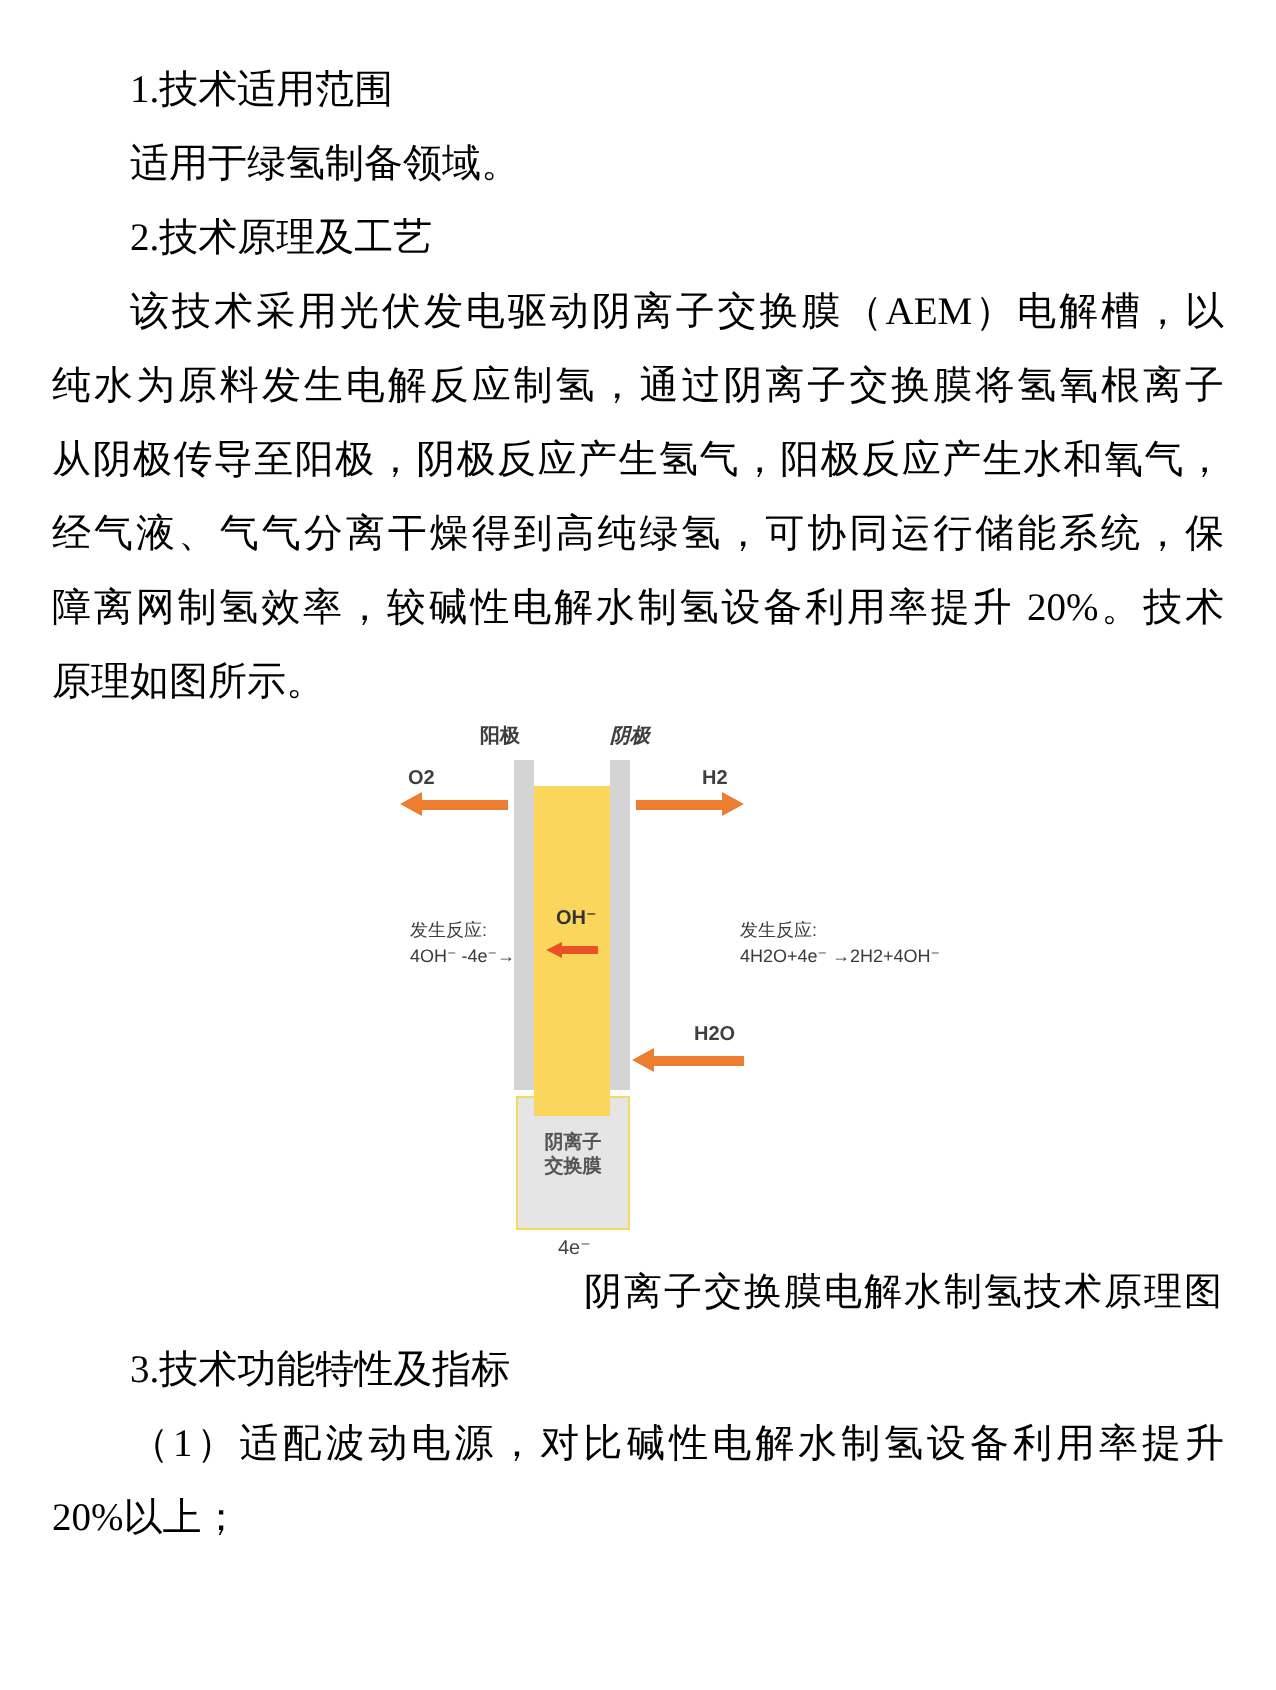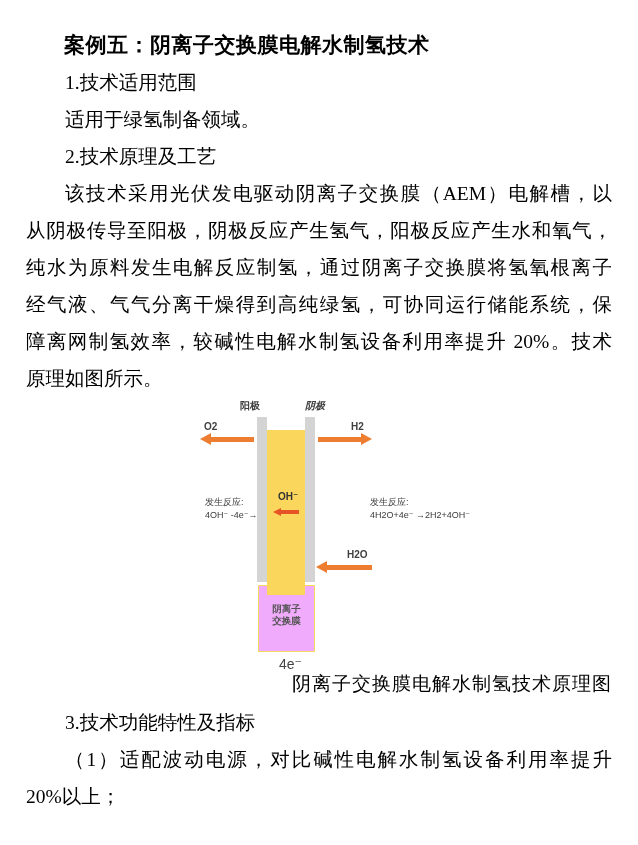--- a/index.html
+++ b/index.html
@@ -33,61 +33,60 @@
     font-size:10px; font-weight:600; color:var(--c-label_text,#3F3F3F);
     white-space:nowrap; line-height:11px;
   }
   .electrode {
     width:10px; height:165px; background:var(--c-electrode,#D4D4D4); z-index:2;
   }
   .membrane-col {
     width:38px; height:165px; background:var(--c-membrane,#FBD65C); z-index:2;
   }
   .callout-box {
-    width:57px; height:67px; background:#f0abfc;
+    width:57px; height:67px; background:#e5e5e5;
     border:1.5px solid var(--c-callout_border,#F6D95F); z-index:1;
     box-sizing:border-box;
   }
   .membrane-text {
     position:absolute; left:0; right:0; top:17px; text-align:center;
     font-size:9.5px; font-weight:600; color:#555; line-height:12px; z-index:3;
   }
   .reaction { font-size:9px; color:#3B3B3B; line-height:13px; white-space:nowrap;margin-left:39px; }
   .oh-label { font-size:10px; font-weight:700; color:#333; z-index:4; }
-  .e-label  { font-size:14px; color:#444; }
+  .e-label  { font-size:10px; color:#444; }
 
   .arrow { position:absolute; display:flex; align-items:center; height:12px; z-index:3; }
   .arrow .shaft { flex:1; height:5px; background:var(--c-arrow,#ED7D31); }
   .arrow .head-l { width:0; height:0; border-top:6px solid transparent; border-bottom:6px solid transparent; border-right:11px solid var(--c-arrow,#ED7D31); }
   .arrow .head-r { width:0; height:0; border-top:6px solid transparent; border-bottom:6px solid transparent; border-left:11px solid var(--c-arrow,#ED7D31); }
   .arrow.small { height:9px; }
   .arrow.small .shaft { height:4px; background:var(--c-hydroxide_arrow,#E65425); }
   .arrow.small .head-l { border-top-width:4.5px; border-bottom-width:4.5px; border-right:8px solid var(--c-hydroxide_arrow,#E65425); }
 
   .caption {
     font-size:19px; line-height:26px; text-align:right; letter-spacing:1px;
   }
   .gap { height:7px; }
 </style>
 </head>
 <body>
 
 <div class="page">
   <div class="doc">
 
-    <div class="doc-title">案例五：阴离子交换膜电解水制氢技术</div>
 
     <div class="heading">1.技术适用范围</div>
     <div class="simple-line">适用于绿氢制备领域。</div>
 
     <div class="heading">2.技术原理及工艺</div>
     <div class="para">
         <div class="jline">该技术采用光伏发电驱动阴离子交换膜（AEM）电解槽，以</div>
+        <div class="jline">纯水为原料发生电解反应制氢，通过阴离子交换膜将氢氧根离子</div>
         <div class="jline">从阴极传导至阳极，阴极反应产生氢气，阳极反应产生水和氧气，</div>
-        <div class="jline">纯水为原料发生电解反应制氢，通过阴离子交换膜将氢氧根离子</div>
         <div class="jline">经气液、气气分离干燥得到高纯绿氢，可协同运行储能系统，保</div>
         <div class="jline">障离网制氢效率，较碱性电解水制氢设备利用率提升 20%。技术</div>
         <div class="jline">原理如图所示。</div>
       </div>
 
     <div class="diagram">
 
       <div class="dg-abs dg-label" style="left:240px; top:3px;">阳极</div>
       <div class="dg-abs dg-label" style="left:305px; top:3px;font-style:italic;">阴极</div>
 

